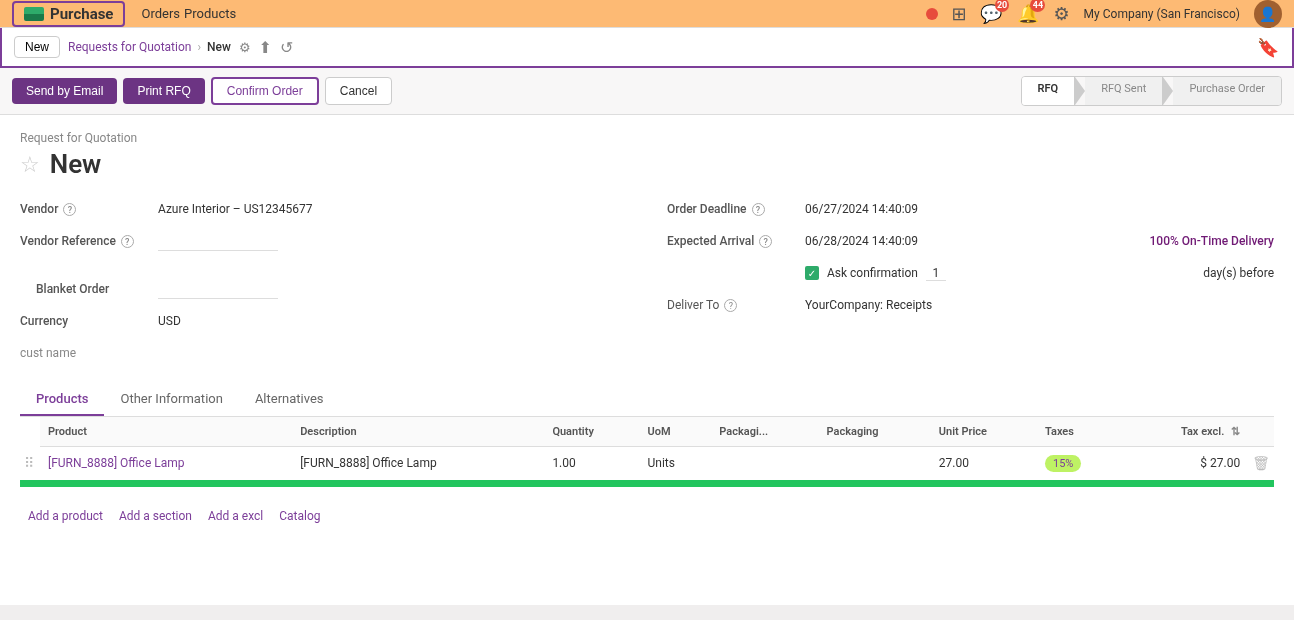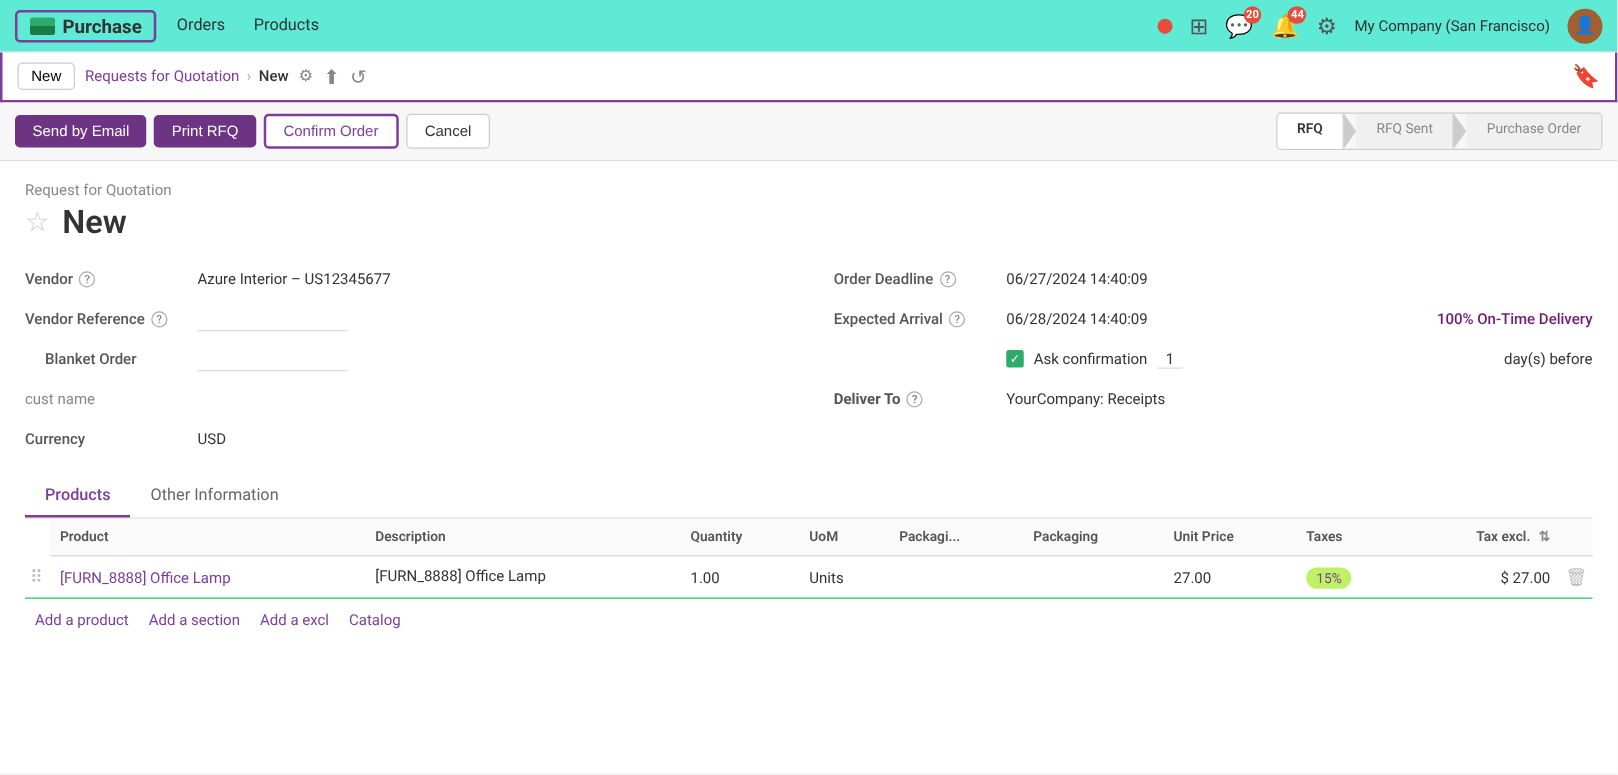--- a/index.html
+++ b/index.html
@@ -3,26 +3,26 @@
   <meta charset="utf-8">
   <style>
     * { box-sizing: border-box; margin: 0; padding: 0; }
     body { font-family: -apple-system, BlinkMacSystemFont, 'Segoe UI', Roboto, sans-serif; font-size: 13px; background: #f0eeee; color: #333; height: 620px; overflow: hidden; }
 
     .help-icon { display: inline-block; width: 13px; height: 13px; border: 1px solid #aaa; border-radius: 50%; font-size: 9px; text-align: center; line-height: 12px; color: #888; cursor: pointer; vertical-align: middle; margin-left: 2px; }
   </style>
 </head>
 <body>
 
-<div style="display:flex; align-items:center; background:#5eead4; border-bottom:1px solid #ddd; padding:0 12px; height:42px;">
+<div style="display:flex; align-items:center; background:#fdba74; border-bottom:1px solid #ddd; padding:0 12px; height:28px;">
   <div style="display:flex;align-items:center;gap:6px;font-weight:700;font-size:15px;border:2px solid #7c3e99;border-radius:4px;padding:2px 10px;margin-right:16px;cursor:pointer;">
     <div style="width:20px;height:14px;background:linear-gradient(to bottom,#2eab6a 50%,#1a7a4a 50%);border-radius:2px;"></div>
     <span>Purchase</span>
   </div>
-  <nav style="display:flex;gap:23px;">
+  <nav style="display:flex;gap:4px;">
     <a style="font-size:13px;color:#333;cursor:pointer;text-decoration:none;">Orders</a>
     <a style="font-size:13px;color:#333;cursor:pointer;text-decoration:none;">Products</a>
   </nav>
   <div style="margin-left:auto;display:flex;align-items:center;gap:14px;">
     <div style="width:12px;height:12px;background:#e74c3c;border-radius:50%;"></div>
     <div style="font-size:18px;color:#555;cursor:pointer;">⊞</div>
     <div style="position:relative;font-size:18px;color:#555;cursor:pointer;">
       💬
       <span style="position:absolute;top:-5px;right:-6px;background:#e74c3c;color:#fff;border-radius:50%;font-size:9px;width:14px;height:14px;display:flex;align-items:center;justify-content:center;font-weight:bold;">20</span>
     </div>
@@ -71,63 +71,64 @@
     <span style="font-size:26px;font-weight:600;color:#333;">New</span>
   </div>
 
   <div style="display:grid;grid-template-columns:1fr 1fr;gap:6px 40px;margin-bottom:12px;">
 
     <div>
       <div style="display:flex;align-items:center;gap:8px;min-height:28px;margin-bottom:4px;">
         <span style="font-size:12px;color:#555;font-weight:500;min-width:130px;">Vendor <span class="help-icon">?</span></span>
         <span style="font-size:12px;color:#333;cursor:pointer;">Azure Interior – US12345677</span>
       </div>
-      <div style="display:flex;align-items:center;gap:8px;min-height:28px;margin-bottom:4px;">
+      <div style="display:flex;align-items:center;gap:8px;min-height:28px;margin-bottom:20px;">
         <span style="font-size:12px;color:#555;font-weight:500;min-width:130px;">Vendor Reference <span class="help-icon">?</span></span>
         <span style="font-size:12px;color:#333;border-bottom:1px solid #ddd;min-width:120px;display:inline-block;height:20px;"></span>
       </div>
       <div style="display:flex;align-items:center;gap:8px;min-height:28px;margin-bottom:4px;">
         <span style="font-size:12px;color:#555;font-weight:500;min-width:130px;padding-left:16px;">Blanket Order</span>
         <span style="font-size:12px;color:#333;border-bottom:1px solid #ddd;min-width:120px;display:inline-block;height:20px;"></span>
       </div>
       <div style="display:flex;align-items:center;gap:8px;min-height:28px;margin-bottom:4px;">
-        <span style="font-size:12px;color:#888;">cust name</span>
+        <span style="font-size:12px;color:#555;font-weight:500;min-width:130px;">Currency</span>
+        <span style="font-size:12px;color:#333;">USD</span>
       </div>
       <div style="display:flex;align-items:center;gap:8px;min-height:28px;margin-bottom:4px;">
-        <span style="font-size:12px;color:#555;font-weight:500;min-width:130px;">Currency</span>
-        <span style="font-size:12px;color:#333;">USD</span>
+        <span style="font-size:12px;color:#888;">cust name</span>
       </div>
     </div>
 
     <div>
       <div style="display:flex;align-items:center;gap:8px;min-height:28px;margin-bottom:4px;">
         <span style="font-size:12px;color:#555;font-weight:500;min-width:130px;">Order Deadline <span class="help-icon">?</span></span>
         <span style="font-size:12px;color:#333;">06/27/2024 14:40:09</span>
       </div>
       <div style="display:flex;align-items:center;gap:8px;min-height:28px;margin-bottom:4px;justify-content:center;">
         <span style="font-size:12px;color:#555;font-weight:500;min-width:130px;">Expected Arrival <span class="help-icon">?</span></span>
         <span style="font-size:12px;color:#333;">06/28/2024 14:40:09</span>
         <span style="font-size:12px;color:#701a75;font-weight:500;cursor:pointer;margin-left:auto;">100% On-Time Delivery</span>
       </div>
       <div style="display:flex;align-items:center;gap:8px;min-height:28px;margin-bottom:4px;margin-left:138px;">
         <div style="width:14px;height:14px;background:#2eab6a;border-radius:2px;display:flex;align-items:center;justify-content:center;color:#fff;font-size:10px;cursor:pointer;">✓</div>
         <span style="font-size:12px;color:#333;">Ask confirmation</span>
         <span style="font-size:12px;color:#333;border-bottom:1px solid #ddd;min-width:20px;text-align:center;">1</span>
         <span style="font-size:12px;color:#333;margin-left:auto;">day(s) before</span>
       </div>
       <div style="display:flex;align-items:center;gap:8px;min-height:28px;margin-bottom:4px;">
-        <span style="font-size:12px;color:#555;font-weight:700;min-width:130px;">Deliver To <span class="help-icon">?</span></span>
+        <span style="font-size:12px;color:#555;font-weight:400;min-width:130px;">Deliver To <span class="help-icon">?</span></span>
         <span style="font-size:12px;color:#333;">YourCompany: Receipts</span>
       </div>
     </div>
   </div>
 
   <div style="display:flex;border-bottom:1px solid #ddd;margin-bottom:0;">
     <div style="padding:8px 16px;font-size:13px;cursor:pointer;color:#7c3e99;border-bottom:2px solid #7c3e99;font-weight:500;">Products</div>
     <div style="padding:8px 16px;font-size:13px;cursor:pointer;color:#666;border-bottom:2px solid transparent;">Other Information</div>
+    <div style="padding:8px 16px;font-size:13px;cursor:pointer;color:#666;border-bottom:2px solid transparent;">Alternatives</div>
   </div>
 
   <table style="width:100%;border-collapse:collapse;margin-top:0;">
     <thead>
       <tr>
         <th style="width:20px;"></th>
         <th style="text-align:left;font-size:11px;font-weight:600;color:#555;padding:8px 8px;border-bottom:1px solid #ddd;background:#fafafa;">Product</th>
         <th style="text-align:left;font-size:11px;font-weight:600;color:#555;padding:8px 8px;border-bottom:1px solid #ddd;background:#fafafa;">Description</th>
         <th style="text-align:left;font-size:11px;font-weight:600;color:#555;padding:8px 8px;border-bottom:1px solid #ddd;background:#fafafa;">Quantity</th>
         <th style="text-align:left;font-size:11px;font-weight:600;color:#555;padding:8px 8px;border-bottom:1px solid #ddd;background:#fafafa;">UoM</th>
@@ -158,20 +159,20 @@
         <td style="padding:8px 8px;font-size:12px;">27.00</td>
         <td style="padding:8px 8px;font-size:12px;">
           <span style="background:#bef264;color:#7c3e99;border-radius:10px;padding:2px 8px;font-size:11px;">15%</span>
         </td>
         <td style="padding:8px 8px;font-size:12px;text-align:right;">$ 27.00</td>
         <td style="padding:8px 4px;font-size:14px;color:#bbb;cursor:pointer;">🗑</td>
       </tr>
     </tbody>
   </table>
 
-  <div style="display:flex;gap:16px;padding:10px 8px;border-top:1px solid #22c55e;">
+  <div style="display:flex;gap:16px;padding:22px 8px;border-top:7px solid #22c55e;">
     <a style="color:#7c3e99;font-size:12px;cursor:pointer;text-decoration:none;">Add a product</a>
     <a style="color:#7c3e99;font-size:12px;cursor:pointer;text-decoration:none;">Add a section</a>
     <a style="color:#7c3e99;font-size:12px;cursor:pointer;text-decoration:none;">Add a excl</a>
     <a style="color:#7c3e99;font-size:12px;cursor:pointer;text-decoration:none;">Catalog</a>
   </div>
 
 </div>
 
 </body></html>

